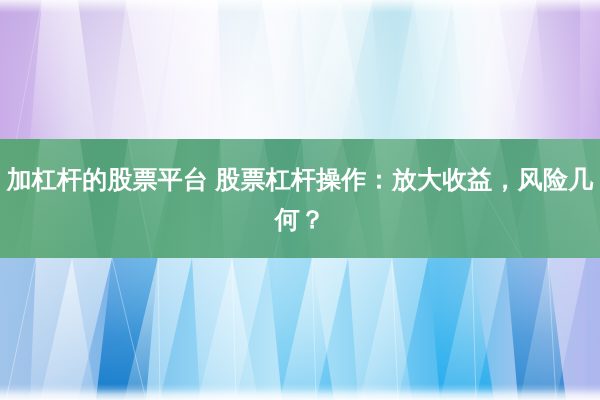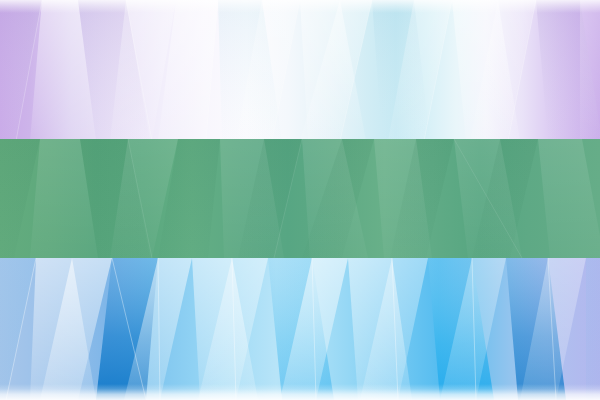--- a/index.html
+++ b/index.html
@@ -257,20 +257,21 @@
       <polygon points="454,0 500,0 522,119 468,119" fill="url(#bfL)"></polygon>
       <polygon points="500,0 538,0 510,119 472,119" fill="url(#bfD)"></polygon>
       <polygon points="538,0 582,0 604,119 550,119" fill="url(#bfL)"></polygon>
       <g stroke="#ffffff" stroke-opacity="0.12" stroke-width="0.8" fill="none">
         <path d="M128,0 L152,119"></path>
         <path d="M302,0 L274,119"></path>
         <path d="M454,0 L522,119"></path>
       </g>
     </svg>
 
+    <h1 class="band-title">加杠杆的股票平台 股票杠杆操作：放大收益，风险几何？</h1>
   </div>
 
   <div class="zone-bottom">
     <svg class="facets" viewBox="0 0 600 142" preserveAspectRatio="none">
       <defs>
         <linearGradient id="bgLight" x1="0" y1="0" x2="0" y2="1">
           <stop offset="0" stop-color="#ffffff" stop-opacity="0.52"></stop>
           <stop offset="1" stop-color="#ffffff" stop-opacity="0.16"></stop>
         </linearGradient>
         <linearGradient id="bgLight2" x1="0" y1="0" x2="0" y2="1">

